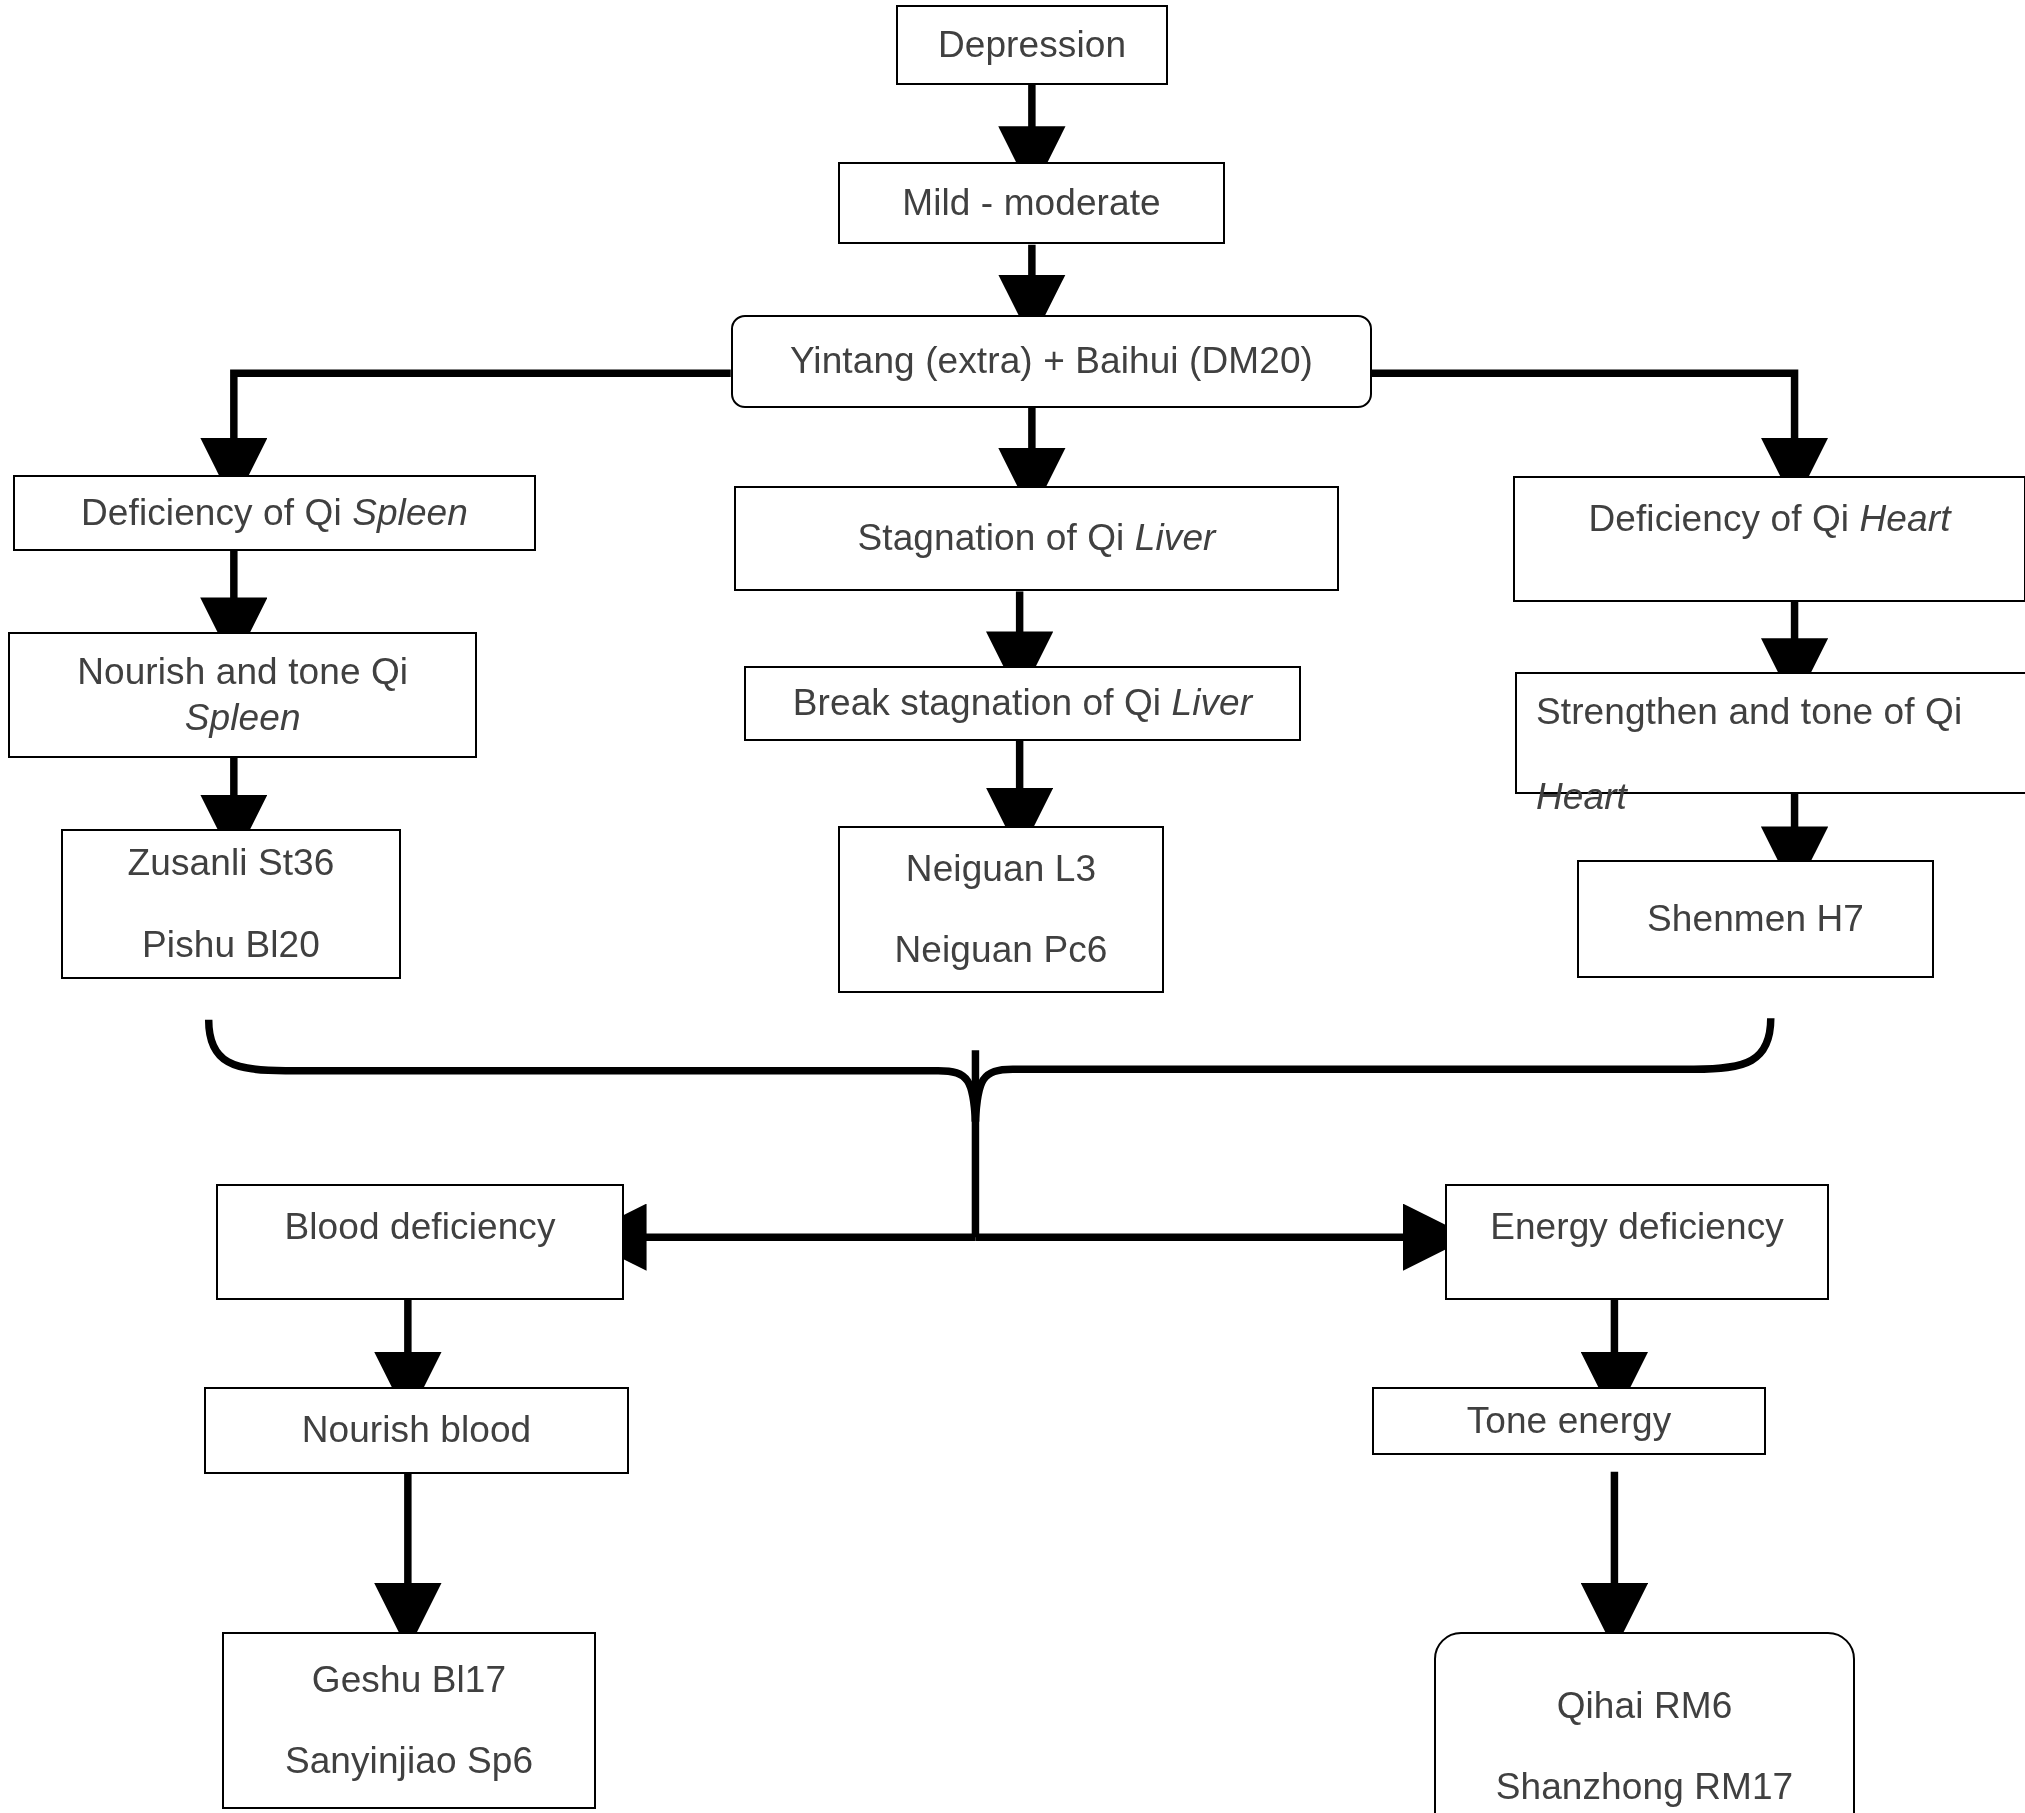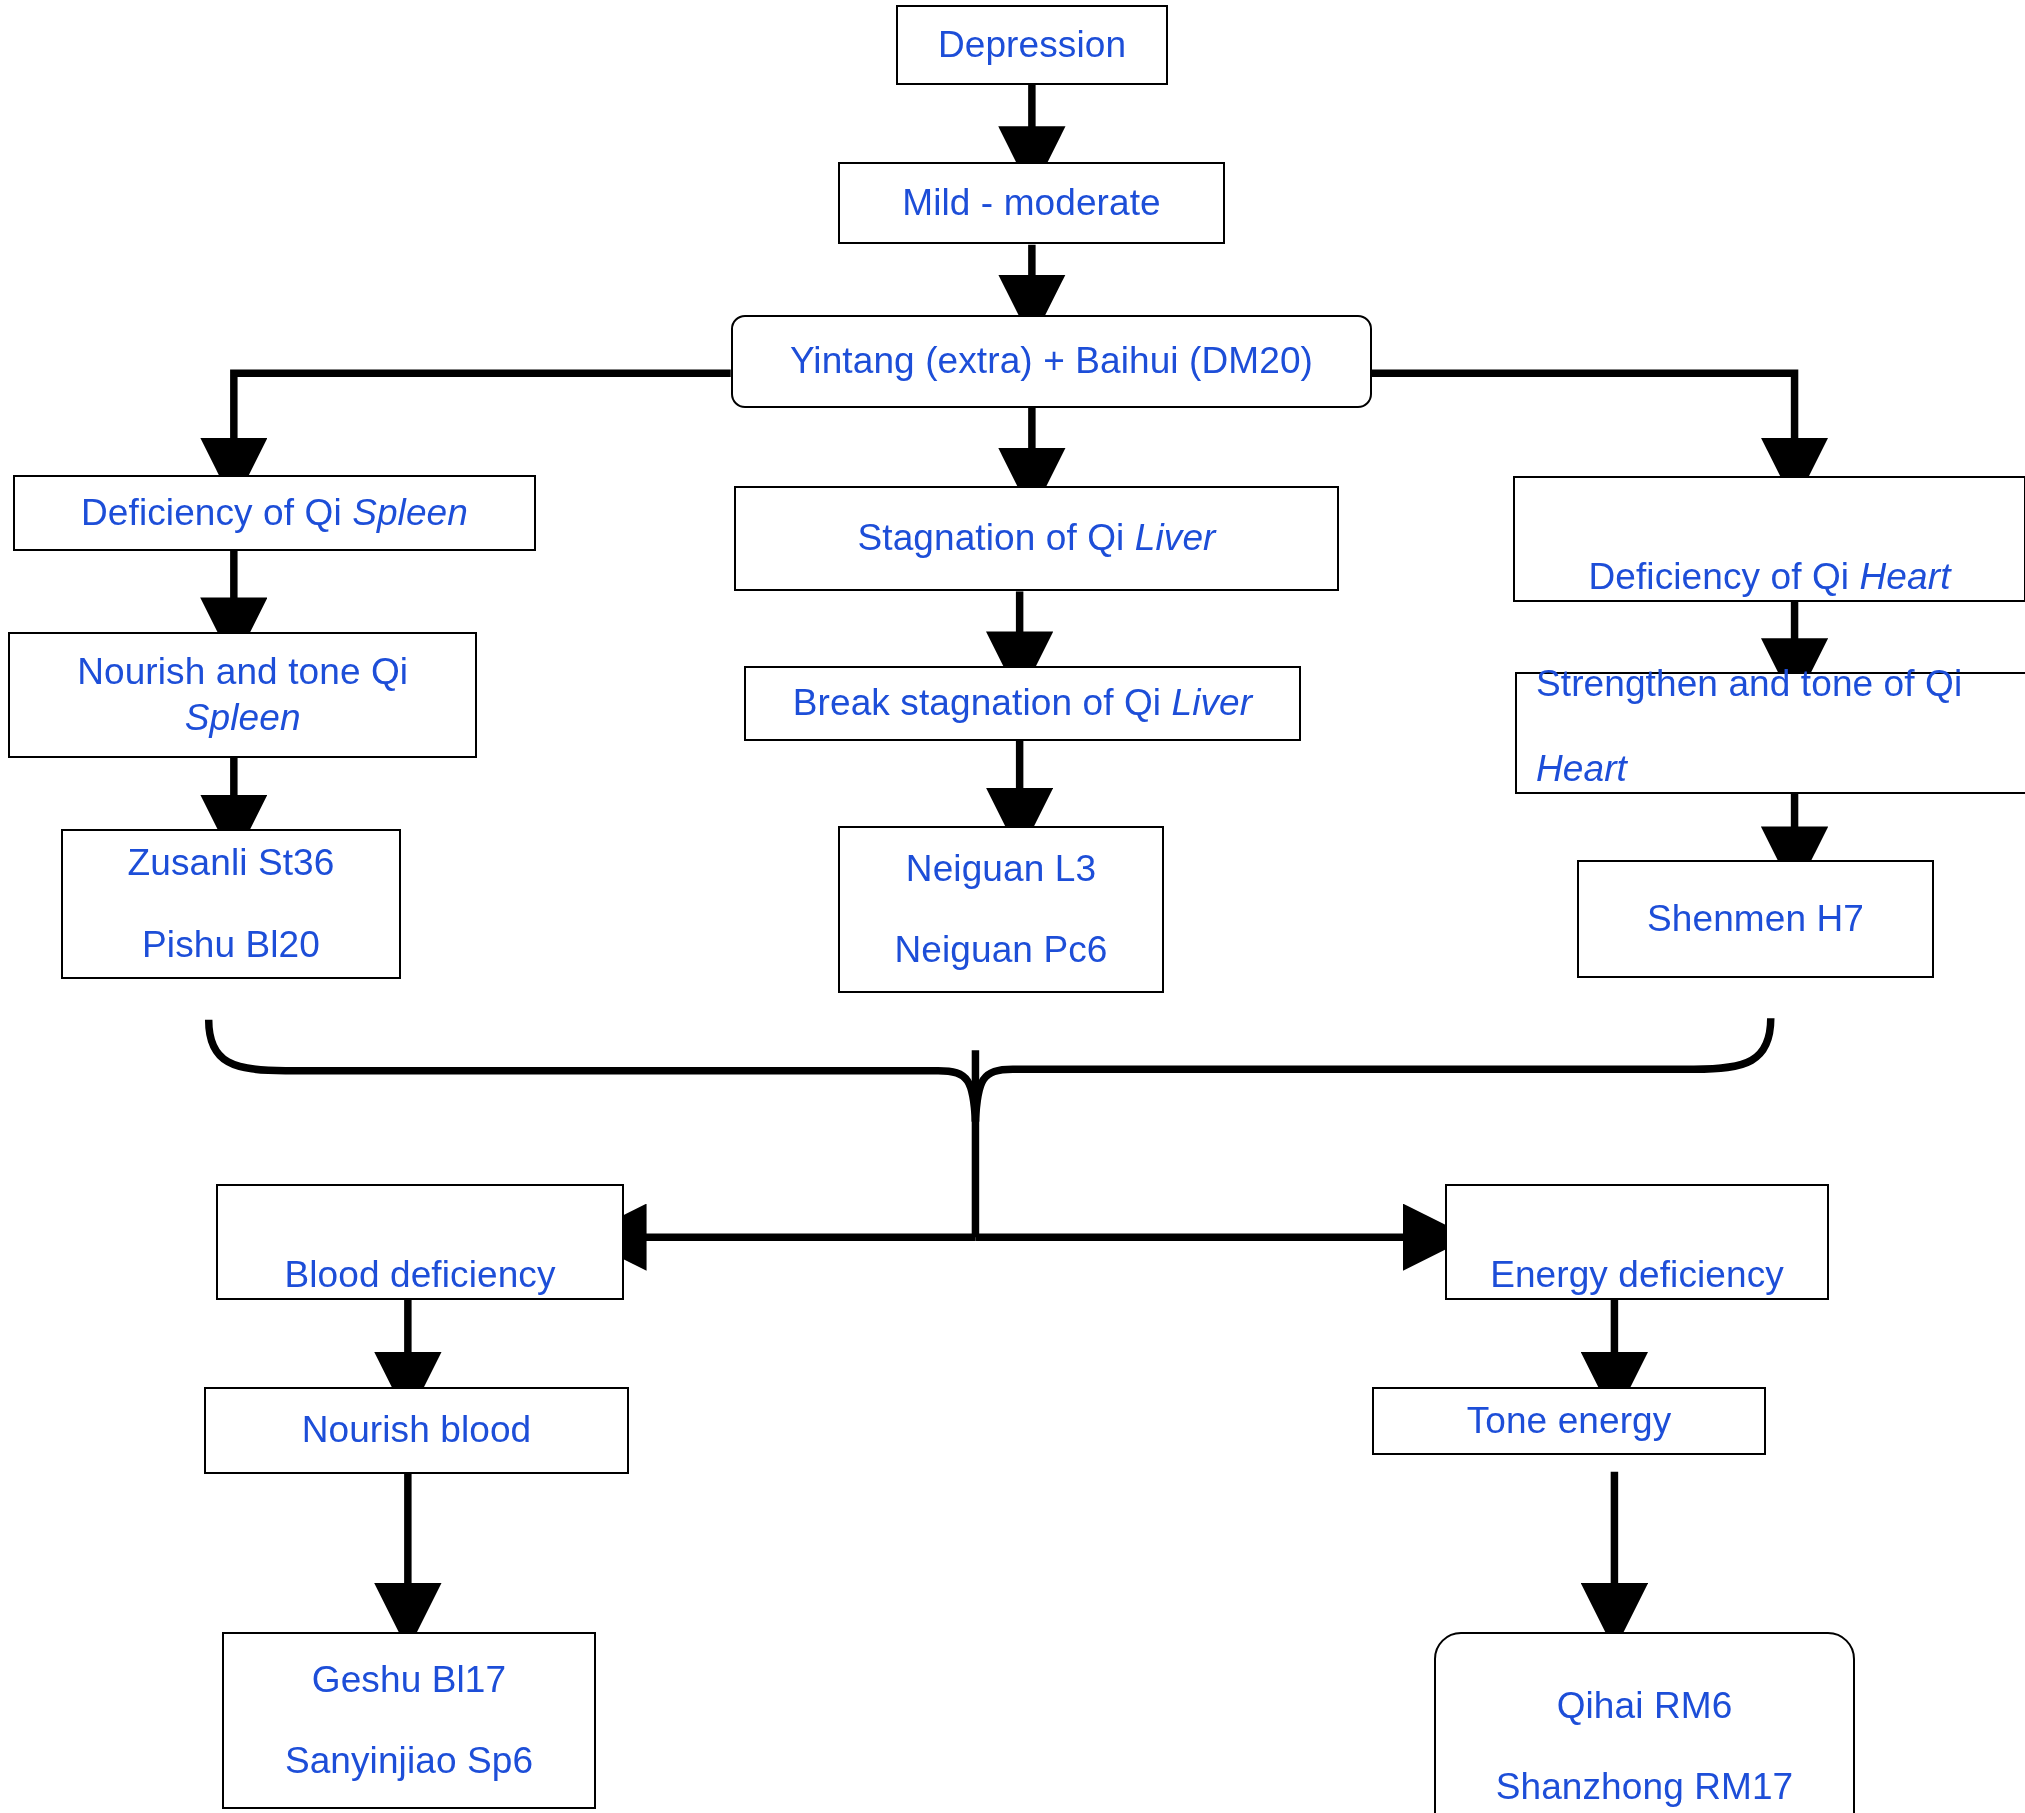--- a/index.html
+++ b/index.html
@@ -19,33 +19,33 @@
   }
   .node {
     position: absolute;
     box-sizing: border-box;
     border: 2.7px solid #000000;
     background: #ffffff;
     display: flex;
     flex-direction: column;
     justify-content: center;
     align-items: center;
-    color: #1d4ed8;
+    color: #404040;
     font-size: 37px;
     line-height: 1.25;
     letter-spacing: 0.1px;
     text-align: center;
     z-index: 3;
   }
   .node .ln {
     display: block;
     white-space: nowrap;
   }
   .node.topalign {
-    justify-content: flex-end;
+    justify-content: flex-start;
     padding-top: 17.7px;
   }
   .node.leftalign {
     align-items: flex-start;
     text-align: left;
     padding-left: 19px;
   }
   .node .em { font-style: italic; }
   .node .gap { height: 35px; }
   svg.edges {

